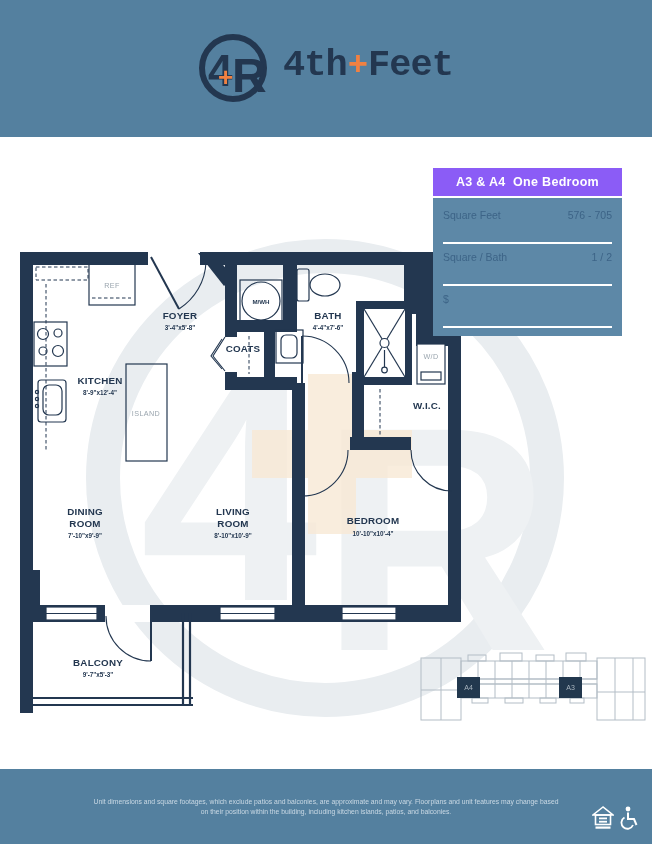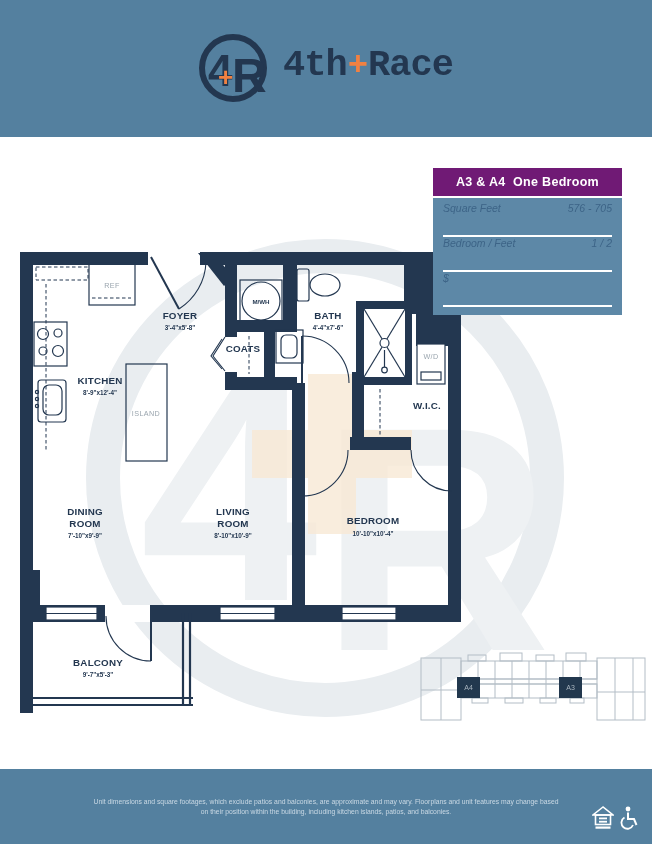--- a/index.html
+++ b/index.html
@@ -7,25 +7,25 @@
         font-family:"Liberation Sans",sans-serif;}
   
   .band-top{position:absolute;left:0;top:0;width:652px;height:137px;background:#54809f;}
   .band-bottom{position:absolute;left:0;top:769px;width:652px;height:75px;background:#54809f;}
   .logo-wrap{position:absolute;left:0;top:0;width:652px;height:137px;}
   .wordmark{position:absolute;left:283px;top:44px;display:flex;align-items:baseline;
             font-weight:bold;font-size:37px;letter-spacing:-1px;color:#233750;font-family:Liberation Mono, monospace;}
   .wordmark .plus{color:#f08142;margin:0 1px;font-size:34px;}
   
   .info{position:absolute;left:433px;top:168px;width:189px;}
-  .info-title{height:28px;background:#701a75;color:#ffffff;font-weight:bold;font-size:12.5px;
+  .info-title{height:28px;background:#8b5cf6;color:#ffffff;font-weight:bold;font-size:12.5px;
               display:flex;align-items:center;justify-content:center;letter-spacing:.3px;white-space:pre;}
   .info-body{margin-top:2px;background:#5d88a7;padding:4px 10px 8px 10px;}
-  .info-row{display:flex;justify-content:space-between;align-items:flex-start;height:26px;
-            border-bottom:2px solid #ffffff;color:#3d6487;font-size:10.5px;padding-bottom:7px;font-style:italic;}
+  .info-row{display:flex;justify-content:space-between;align-items:center;height:26px;
+            border-bottom:2px solid #ffffff;color:#3d6487;font-size:10.5px;padding-bottom:14px;}
   
   .disclaimer{position:absolute;left:26px;top:797px;width:600px;text-align:center;
               color:#c9d8e4;font-size:6.8px;line-height:10px;}
   .foot-icons{position:absolute;right:14px;top:806px;display:flex;gap:6px;align-items:center;}
   
   .plan-svg{position:absolute;left:0;top:0;width:652px;height:844px;}
   .wall{fill:#233750;}
   .thin{stroke:#233750;stroke-width:1.2;fill:none;}
   .thinf{stroke:#233750;stroke-width:1.2;fill:#ffffff;}
   .dash{stroke:#233750;stroke-width:1;fill:none;stroke-dasharray:3.5 2.5;}
@@ -49,21 +49,21 @@
   <div class="logo-wrap">
     <svg width="652" height="137" viewBox="0 0 652 137">
       <circle cx="233" cy="68" r="31" fill="none" stroke="#233750" stroke-width="6"></circle>
       <text x="208" y="86" font-family="Liberation Sans,sans-serif" font-weight="bold" font-size="44" fill="#233750">4</text>
       <text x="232" y="92" font-family="Liberation Sans,sans-serif" font-weight="bold" font-size="48" fill="#233750">R</text>
       <text x="218" y="86" font-family="Liberation Sans,sans-serif" font-weight="bold" font-size="26" fill="#f08142">+</text>
     </svg>
     <div class="wordmark">
       <span>4th</span>
       <span class="plus">+</span>
-      <span>Race</span>
+      <span>Feet</span>
     </div>
   </div>
 
   <svg class="plan-svg" viewBox="0 0 652 844">
 
     <g>
       <circle cx="325" cy="478" r="222" fill="none" stroke="#e9edf0" stroke-width="34"></circle>
       <text x="140" y="600" font-family="Liberation Sans,sans-serif" font-weight="bold" font-size="320" fill="#eef1f3">4</text>
       <text x="320" y="650" font-family="Liberation Sans,sans-serif" font-weight="bold" font-size="320" fill="#eef1f3">R</text>
       <g opacity="0.8">
@@ -251,21 +251,21 @@
   </svg>
 
   <div class="info">
     <div class="info-title">A3 &amp; A4  One Bedroom</div>
     <div class="info-body">
       <div class="info-row">
         <span>Square Feet</span>
         <span>576 - 705</span>
       </div>
       <div class="info-row">
-        <span>Bedroom / Feet</span>
+        <span>Square / Bath</span>
         <span>1 / 2</span>
       </div>
       <div class="info-row">
         <span>$</span>
         <span></span>
       </div>
     </div>
   </div>
 
   <div class="band-bottom"></div>

